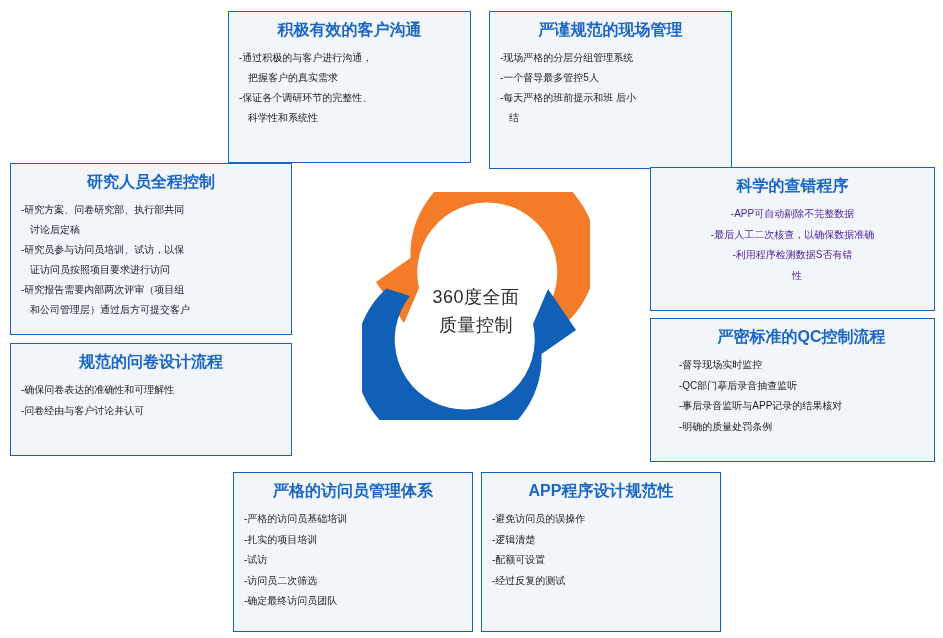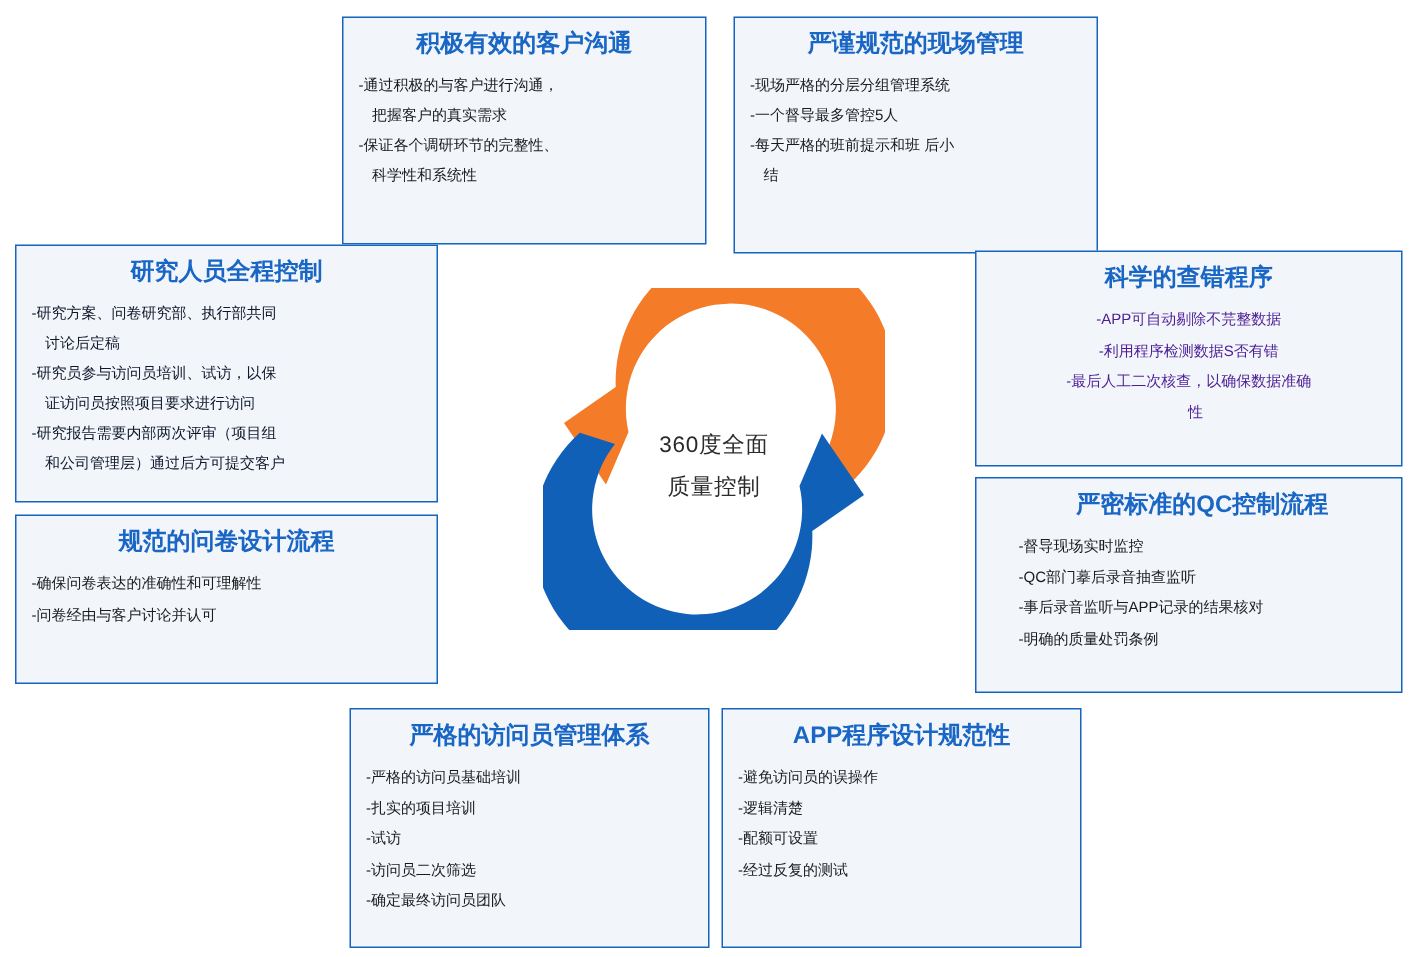--- a/index.html
+++ b/index.html
@@ -72,21 +72,21 @@
     display: block;
     width: 228px;
     height: 228px;
   }
   #center-label {
     position: absolute;
     left: 382px;
     top: 283px;
     width: 188px;
     text-align: center;
-    font-size: 15px;
+    font-size: 18px;
     line-height: 28px;
     color: #2b2b2b;
     letter-spacing: 0.5px;
   }
   .center-line { display: block; white-space: nowrap; }
 </style>
 </head>
 <body>
 
 <div id="canvas">
@@ -128,22 +128,22 @@
     <div class="box-lines" style="color: rgb(26, 26, 26);">
       <div class="box-line hang">-确保问卷表达的准确性和可理解性</div>
       <div class="box-line hang">-问卷经由与客户讨论并认可</div>
     </div>
   </div>
 
   <div class="box" id="box-error-check" style="background: rgb(242, 246, 251); border-color: rgb(21, 101, 192);">
     <div class="box-title" style="color: rgb(26, 102, 196);">科学的查错程序</div>
     <div class="box-lines" style="color: #4c1d95; text-align: center;">
       <div class="box-line hang">-APP可自动剔除不芫整数据</div>
+      <div class="box-line hang">-最后人工二次核查，以确保数据准确</div>
       <div class="box-line hang">-利用程序检测数据S否有错</div>
-      <div class="box-line hang">-最后人工二次核查，以确保数据准确</div>
       <div class="box-line"> 性</div>
     </div>
   </div>
 
   <div class="box" id="box-qc-process" style="background: rgb(242, 246, 251); border-color: rgb(21, 101, 192); padding-left: 28px;">
     <div class="box-title" style="color: rgb(26, 102, 196);">严密标准的QC控制流程</div>
     <div class="box-lines" style="color: rgb(26, 26, 26);">
       <div class="box-line hang">-督导现场实时监控</div>
       <div class="box-line hang">-QC部门摹后录音抽查监听</div>
       <div class="box-line hang">-事后录音监听与APP记录的结果核对</div>

